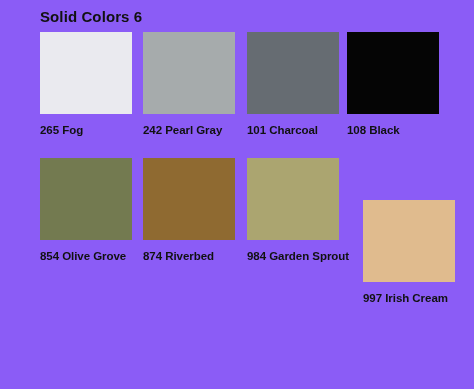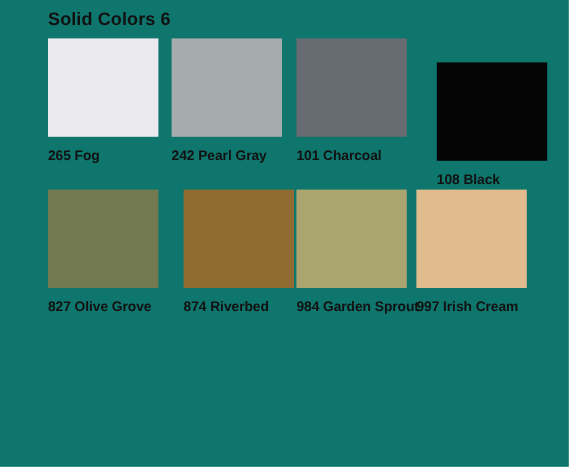--- a/index.html
+++ b/index.html
@@ -12,21 +12,21 @@
     height: 389px;
     overflow: hidden;
     font-family: "Liberation Sans", sans-serif;
     color: #111111;
     position: relative;
   }
 
   #page {
     position: absolute;
     inset: 0;
-    background: #0f766e;
+    background: #8b5cf6;
   }
 
   .page-title {
     position: absolute;
     left: 40px;
     top: 8px;
     font-size: 15px;
     font-weight: bold;
     letter-spacing: 0.1px;
     color: #111111;
@@ -86,45 +86,45 @@
       <div class="swatch-cell" style="left:103px;">
         <span class="swatch-chip" style="background-color: rgb(166, 171, 172);"></span>
         <div class="swatch-label">242 Pearl Gray</div>
       </div>
 
       <div class="swatch-cell" style="left:207px;">
         <span class="swatch-chip" style="background-color: rgb(102, 108, 114);"></span>
         <div class="swatch-label">101 Charcoal</div>
       </div>
 
-      <div class="swatch-cell" style="left:324px;margin-top:20px;">
+      <div class="swatch-cell" style="left:307px;">
         <span class="swatch-chip" style="background-color: rgb(5, 5, 5);"></span>
         <div class="swatch-label">108 Black</div>
       </div>
 
     </div>
 
     <div class="swatch-row">
 
       <div class="swatch-cell" style="left:0px;">
         <span class="swatch-chip" style="background-color: rgb(115, 122, 80);"></span>
-        <div class="swatch-label">827 Olive Grove</div>
+        <div class="swatch-label">854 Olive Grove</div>
       </div>
 
-      <div class="swatch-cell" style="left:113px;">
+      <div class="swatch-cell" style="left:103px;">
         <span class="swatch-chip" style="background-color: rgb(143, 106, 49);"></span>
         <div class="swatch-label">874 Riverbed</div>
       </div>
 
       <div class="swatch-cell" style="left:207px;">
         <span class="swatch-chip" style="background-color: rgb(171, 165, 112);"></span>
         <div class="swatch-label">984 Garden Sprout</div>
       </div>
 
-      <div class="swatch-cell" style="left:307px;">
+      <div class="swatch-cell" style="left:323px;margin-top:42px;">
         <span class="swatch-chip" style="background-color: rgb(224, 187, 142);"></span>
         <div class="swatch-label">997 Irish Cream</div>
       </div>
 
     </div>
 
   </div>
 </div>
 
 </body></html>

